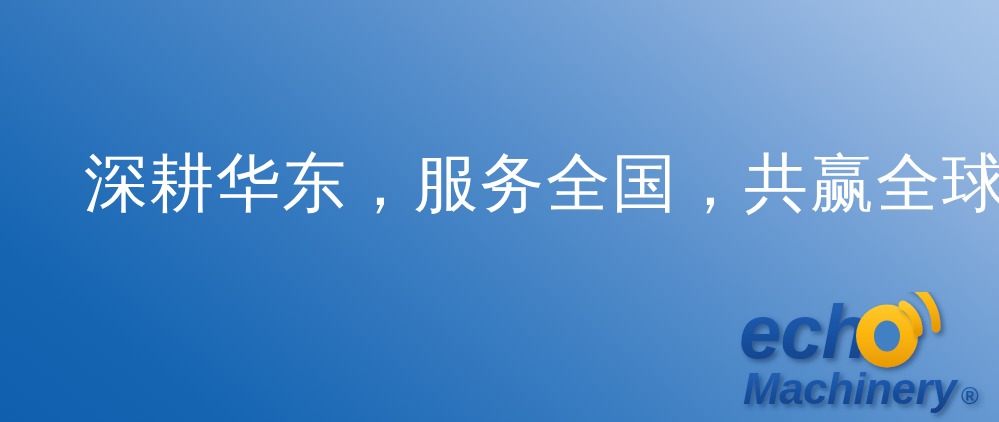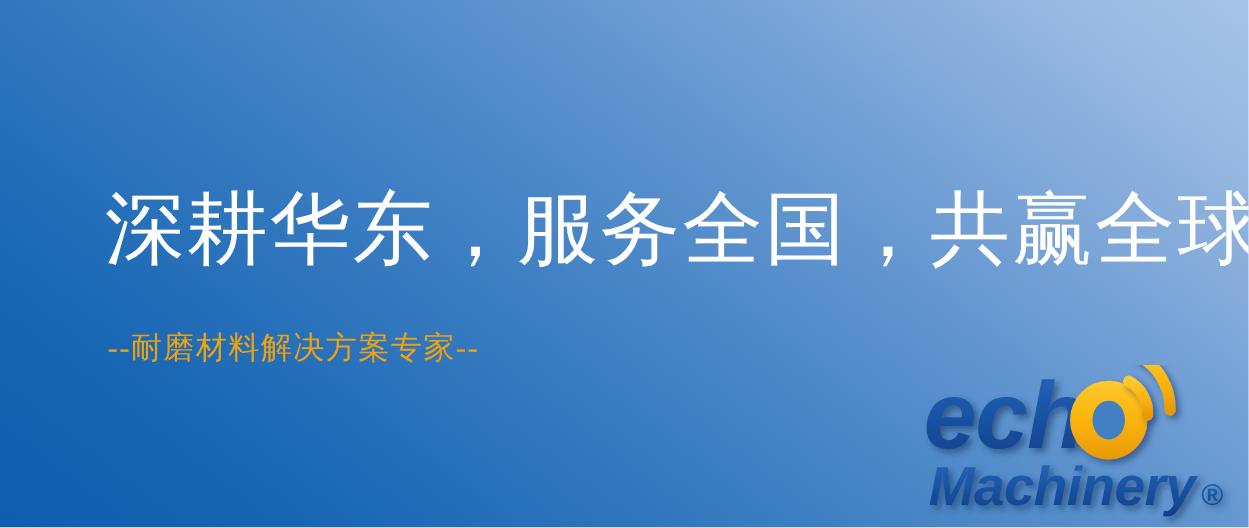--- a/index.html
+++ b/index.html
@@ -66,21 +66,20 @@
   }
   #logo svg { display: block; }
 </style>
 </head>
 <body>
 
 <div id="banner">
 
   <div id="headline">深耕华东，服务全国，共赢全球</div>
 
-  <div id="subtitle">--耐磨材料解决方案专家--</div>
 
   <div id="logo">
     <svg viewBox="0 0 262 130" width="262" height="130">
       <defs>
         <filter id="logoShadow" x="-25%" y="-25%" width="160%" height="160%">
           <feDropShadow dx="3" dy="3" stdDeviation="2.4" flood-color="#0b2f58" flood-opacity="0.55"></feDropShadow>
         </filter>
         <linearGradient id="blueFace" x1="0" y1="0" x2="0" y2="1">
           <stop offset="0%" stop-color="#2a66bb"></stop>
           <stop offset="45%" stop-color="#1a55a6"></stop>

